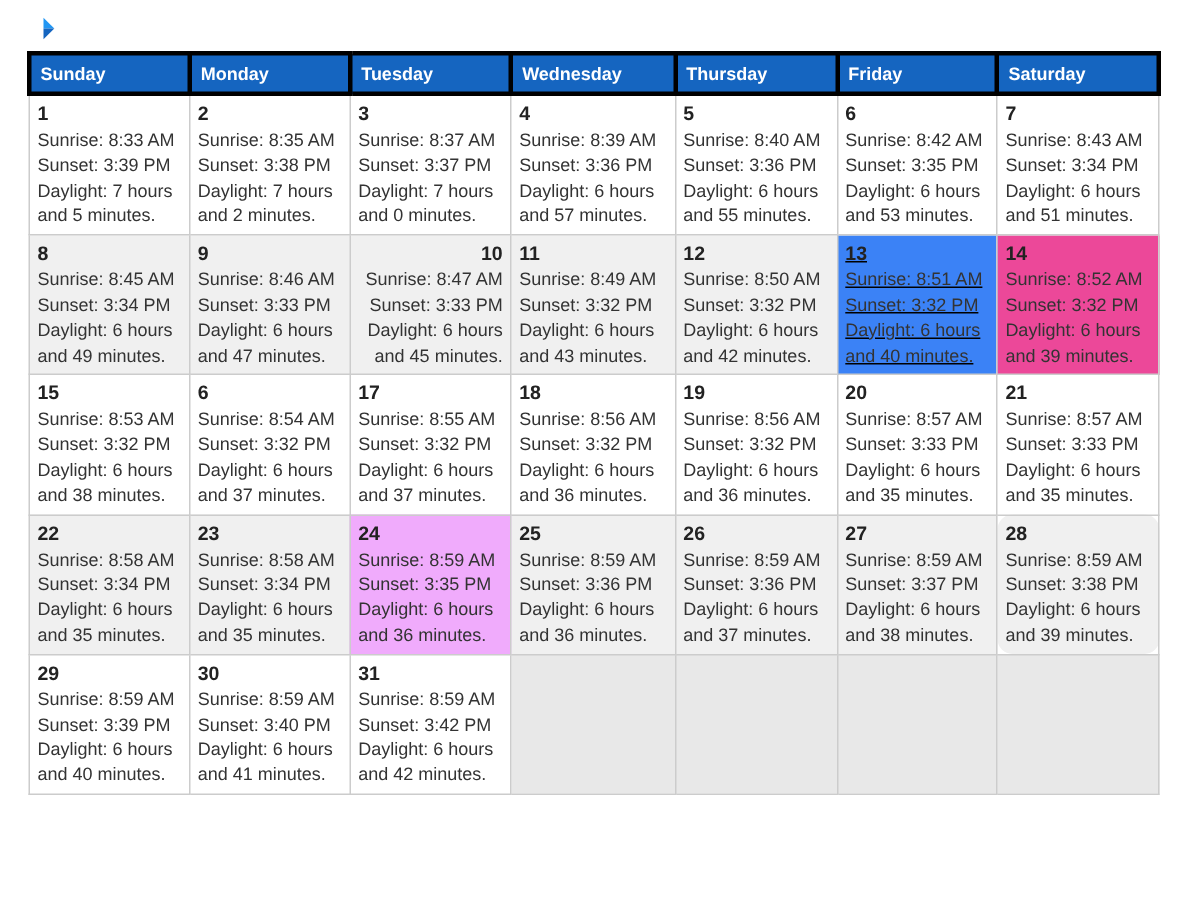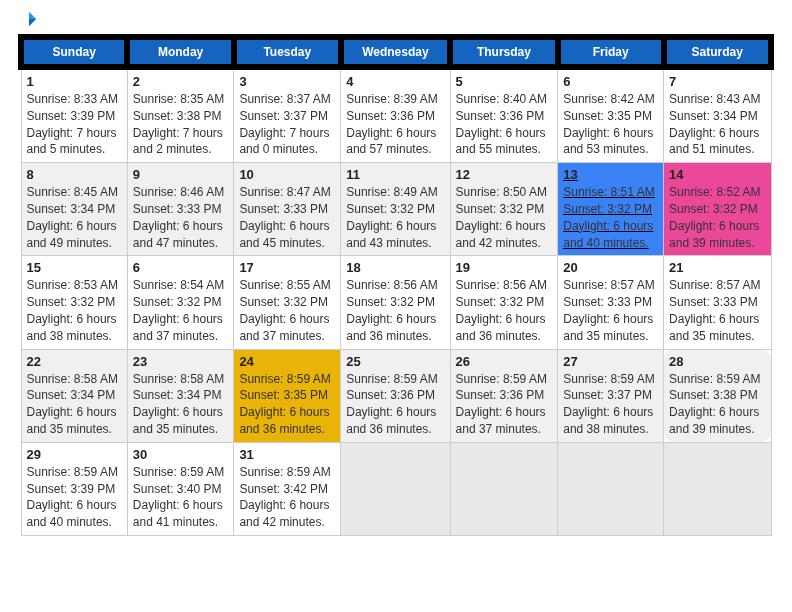--- a/index.html
+++ b/index.html
@@ -59,25 +59,25 @@
       margin-top: 2px;
     }
     .calendar-table {
       width: 100%;
       border-collapse: collapse;
       font-size: 10px;
     }
     .calendar-table th {
       background: #1565C0;
       color: #fff;
-      text-align: center;
+      text-align: left;
       padding: 5px 6px;
       font-size: 12px;
       font-weight: bold;
-      border: 6px solid #000000;
+      border: 3px solid #000000;
     }
     .calendar-table td {
       vertical-align: top;
       border: 1px solid #ccc;
       padding: 4px 5px;
       width: 113px;
       height: 82px;
       background: #fff;
     }
     .calendar-table tr:nth-child(even) td {
@@ -170,21 +170,21 @@
         </tr>
         <tr>
           <td style="background: rgb(240, 240, 240);">
         <span class="day-number">8</span>
         <div class="day-info">Sunrise: 8:45 AM<br>Sunset: 3:34 PM<br>Daylight: 6 hours<br>and 49 minutes.</div>
       </td>
           <td style="background: rgb(240, 240, 240);">
         <span class="day-number">9</span>
         <div class="day-info">Sunrise: 8:46 AM<br>Sunset: 3:33 PM<br>Daylight: 6 hours<br>and 47 minutes.</div>
       </td>
-          <td style="background: rgb(240, 240, 240);">
+          <td style="background: rgb(240, 240, 240); text-align: right;">
         <span class="day-number">10</span>
         <div class="day-info">Sunrise: 8:47 AM<br>Sunset: 3:33 PM<br>Daylight: 6 hours<br>and 45 minutes.</div>
       </td>
           <td style="background: rgb(240, 240, 240);">
         <span class="day-number">11</span>
         <div class="day-info">Sunrise: 8:49 AM<br>Sunset: 3:32 PM<br>Daylight: 6 hours<br>and 43 minutes.</div>
       </td>
           <td style="background: rgb(240, 240, 240); margin-top: 20px;">
         <span class="day-number">12</span>
         <div class="day-info">Sunrise: 8:50 AM<br>Sunset: 3:32 PM<br>Daylight: 6 hours<br>and 42 minutes.</div>
@@ -230,21 +230,21 @@
         </tr>
         <tr>
           <td style="background: rgb(240, 240, 240);">
         <span class="day-number">22</span>
         <div class="day-info">Sunrise: 8:58 AM<br>Sunset: 3:34 PM<br>Daylight: 6 hours<br>and 35 minutes.</div>
       </td>
           <td style="background: rgb(240, 240, 240);">
         <span class="day-number">23</span>
         <div class="day-info">Sunrise: 8:58 AM<br>Sunset: 3:34 PM<br>Daylight: 6 hours<br>and 35 minutes.</div>
       </td>
-          <td style="background: #eab308; margin-left: 40px;">
+          <td style="background: #f0abfc; margin-left: 40px;">
         <span class="day-number">24</span>
         <div class="day-info">Sunrise: 8:59 AM<br>Sunset: 3:35 PM<br>Daylight: 6 hours<br>and 36 minutes.</div>
       </td>
           <td style="background: rgb(240, 240, 240);">
         <span class="day-number">25</span>
         <div class="day-info">Sunrise: 8:59 AM<br>Sunset: 3:36 PM<br>Daylight: 6 hours<br>and 36 minutes.</div>
       </td>
           <td style="background: rgb(240, 240, 240);">
         <span class="day-number">26</span>
         <div class="day-info">Sunrise: 8:59 AM<br>Sunset: 3:36 PM<br>Daylight: 6 hours<br>and 37 minutes.</div>

